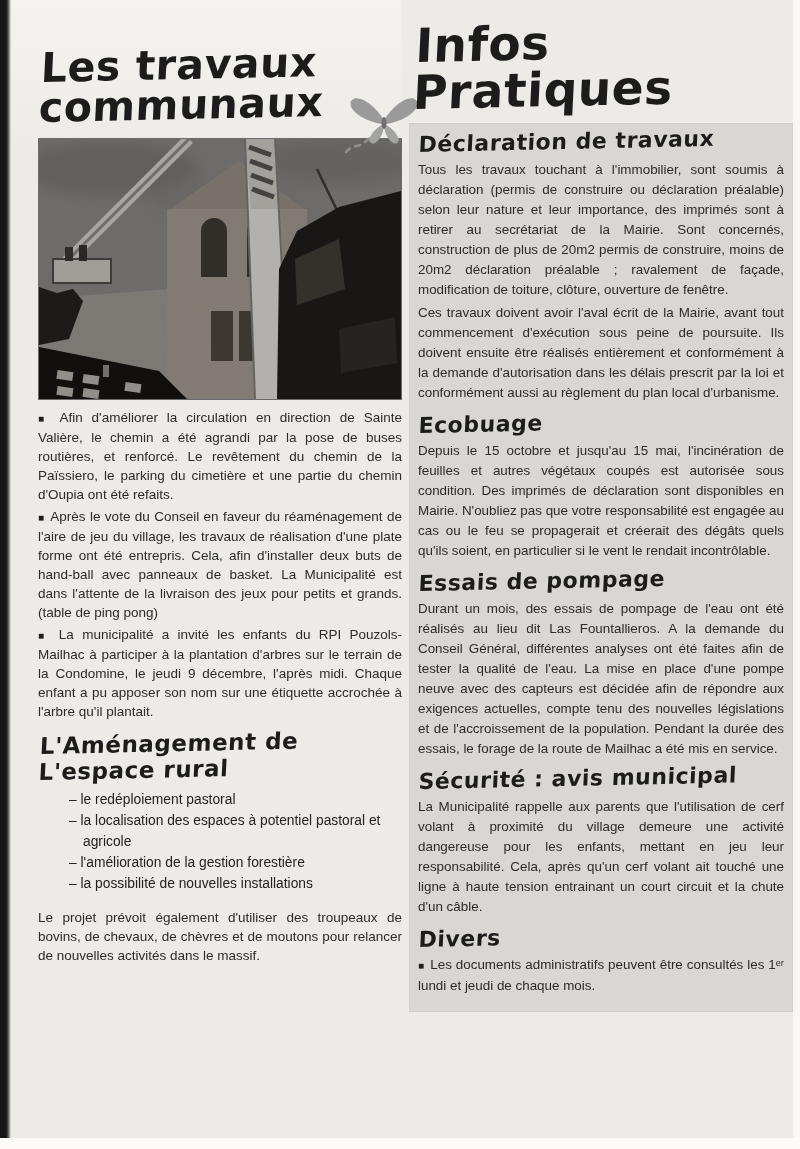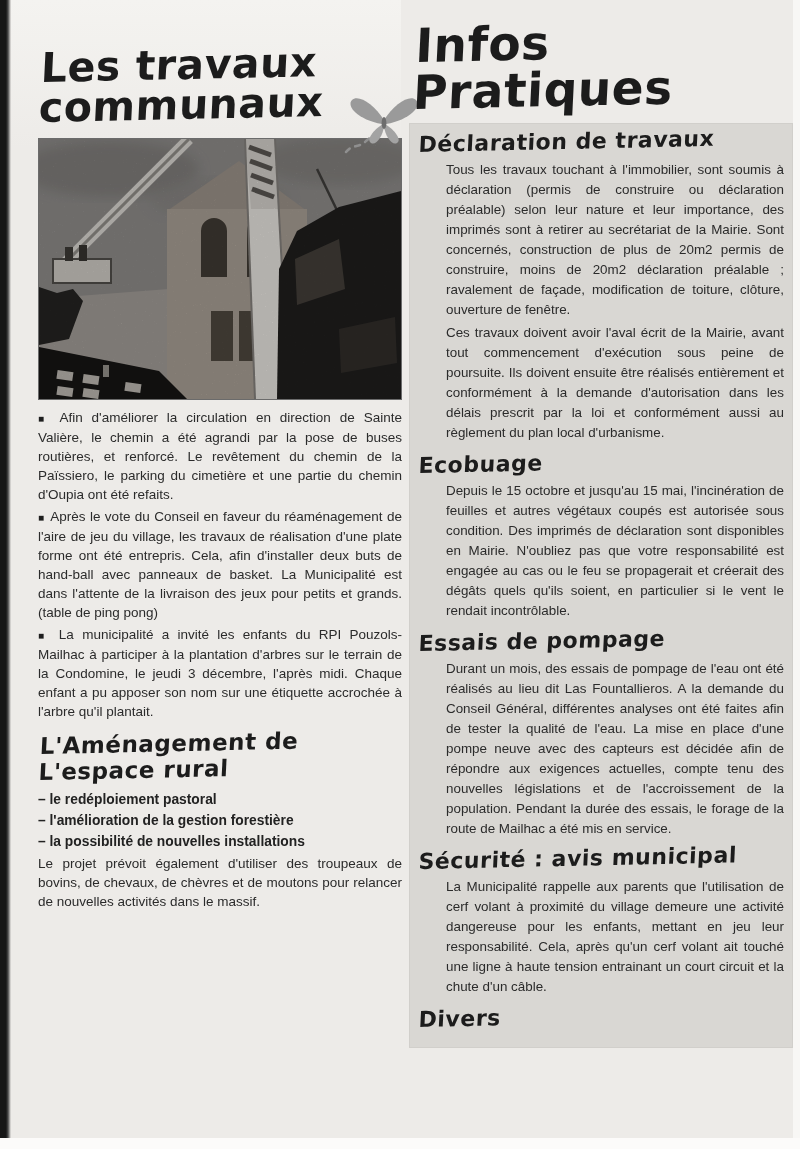--- a/index.html
+++ b/index.html
@@ -31,27 +31,27 @@
 
   .photo { width:364px; height:262px; margin:2px 0 8px 0; border:1px solid #6b6b6b;
            background:#8a8a8a; }
   .photo svg { display:block; }
 
   .body  { font-size:13.5px; line-height:19px; text-align:justify; }
   .para  { margin-bottom:3px; }
   .sq    { font-size:10px; letter-spacing:2px; color:#1e1e1e; }
 
   .h2-left { font-size:23px; margin:12px 0 4px 0; }
-  .dlist   { font-weight:700; color:#222; }
+  .dlist   { font-weight:400; color:#222;margin-left:31px; }
   .ditem   { padding-left:14px; text-indent:-14px; line-height:21px; font-size:13.8px; }
-  .outro   { margin-top:2px; }
+  .outro   { margin-top:14px; }
 
   .title-right { font-size:47px; line-height:1; margin:10px 0 8px 2px; }
   .panel { background:#d9d7d3; padding:8px 8px 12px 8px; box-shadow:0 0 0 1px #d1cfcb; }
-  .panel .body { font-size:13.4px; line-height:20px;margin-left:28px; }
+  .panel .body { font-size:13.4px; line-height:20px; }
   .h2-right { font-size:22px; margin:10px 0 3px 0; }
   .h2-first { margin-top:0; }
   .panel section { margin-bottom:10px; }
   .panel section:last-child { margin-bottom:0; }
 </style>
 </head>
 <body>
 
 <div class="page">
   <div class="corner-light"></div>
@@ -134,25 +134,26 @@
           <rect x="44" y="250" width="16" height="9" transform="rotate(8 52 254)"></rect>
           <rect x="86" y="244" width="16" height="9" transform="rotate(8 94 248)"></rect>
           <rect x="64" y="226" width="6" height="12" fill="#8d8a84"></rect>
         </g>
         <rect width="362" height="260" filter="url(#grain)" opacity=".18"></rect>
       </svg>
     </div>
 
     <p class="body para"><span class="sq">■</span> <span>Afin d'améliorer la circulation en direction de Sainte Valière, le chemin a été agrandi par la pose de buses routières, et renforcé. Le revêtement du chemin de la Païssiero, le parking du cimetière et une partie du chemin d'Oupia ont été refaits.</span></p>
     <p class="body para"><span class="sq">■</span> <span>Après le vote du Conseil en faveur du réaménagement de l'aire de jeu du village, les travaux de réalisation d'une plate forme ont été entrepris. Cela, afin d'installer deux buts de hand-ball avec panneaux de basket. La Municipalité est dans l'attente de la livraison des jeux pour petits et grands. (table de ping pong)</span></p>
-    <p class="body para"><span class="sq">■</span> <span>La municipalité a invité les enfants du RPI Pouzols-Mailhac à participer à la plantation d'arbres sur le terrain de la Condomine, le jeudi 3 décembre, l'après midi. Chaque enfant a pu apposer son nom sur une étiquette accrochée à l'arbre qu'il plantait.</span></p>
+    <p class="body para"><span class="sq">■</span> <span>La municipalité a invité les enfants du RPI Pouzols-Mailhac à participer à la plantation d'arbres sur le terrain de la Condomine, le jeudi 9 décembre, l'après midi. Chaque enfant a pu apposer son nom sur une étiquette accrochée à l'arbre qu'il plantait.</span></p>
 
     <h2 class="hand h2-left">L'Aménagement de L'espace rural</h2>
     <div class="dlist">
       <div class="ditem"><span>–</span> <span>le redéploiement pastoral</span></div>
+      <div class="ditem"><span>–</span> <span>la localisation des espaces à potentiel pastoral et agricole</span></div>
       <div class="ditem"><span>–</span> <span>l'amélioration de la gestion forestière</span></div>
       <div class="ditem"><span>–</span> <span>la possibilité de nouvelles installations</span></div>
     </div>
     <p class="body para outro">Le projet prévoit également d'utiliser des troupeaux de bovins, de chevaux, de chèvres et de moutons pour relancer de nouvelles activités dans le massif.</p>
   </div>
 
   <div class="col-right">
     <h1 class="hand title-right">Infos Pratiques</h1>
 
     <div class="panel">
@@ -173,17 +174,18 @@
         <p class="body para">Durant un mois, des essais de pompage de l'eau ont été réalisés au lieu dit Las Fountallieros. A la demande du Conseil Général, différentes analyses ont été faites afin de tester la qualité de l'eau. La mise en place d'une pompe neuve avec des capteurs est décidée afin de répondre aux exigences actuelles, compte tenu des nouvelles législations et de l'accroissement de la population. Pendant la durée des essais, le forage de la route de Mailhac a été mis en service.</p>
       </section>
 
       <section>
         <h2 class="hand h2-right">Sécurité : avis municipal</h2>
         <p class="body para">La Municipalité rappelle aux parents que l'utilisation de cerf volant à proximité du village demeure une activité dangereuse pour les enfants, mettant en jeu leur responsabilité. Cela, après qu'un cerf volant ait touché une ligne à haute tension entrainant un court circuit et la chute d'un câble.</p>
       </section>
 
       <section>
         <h2 class="hand h2-right">Divers</h2>
+        <p class="body para"><span class="sq">■</span> <span>Les documents administratifs peuvent être consultés les 1ᵉʳ lundi et jeudi de chaque mois.</span></p>
       </section>
 
     </div>
   </div>
 </div>
 
 </body></html>

